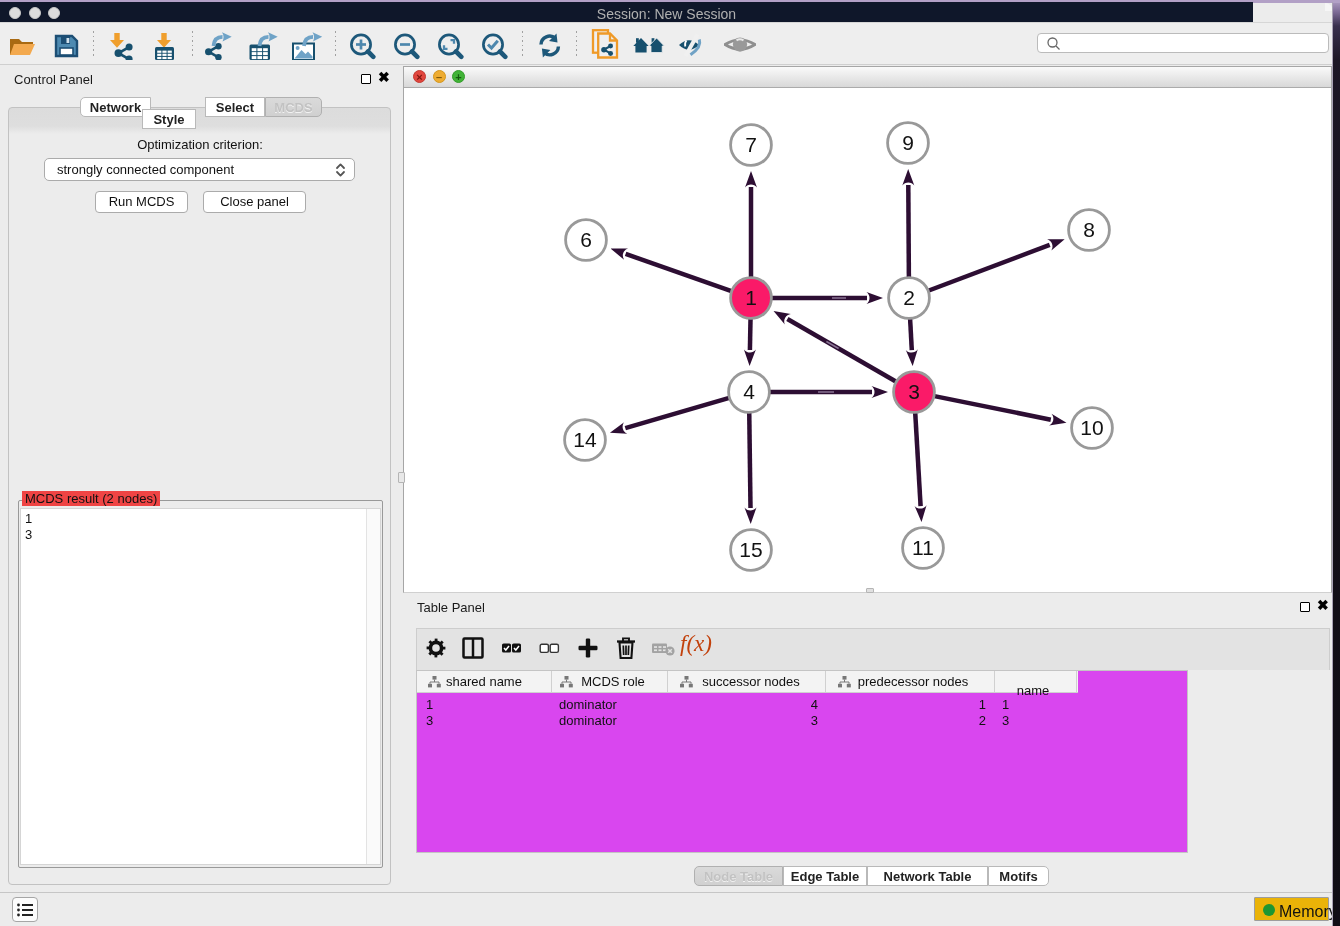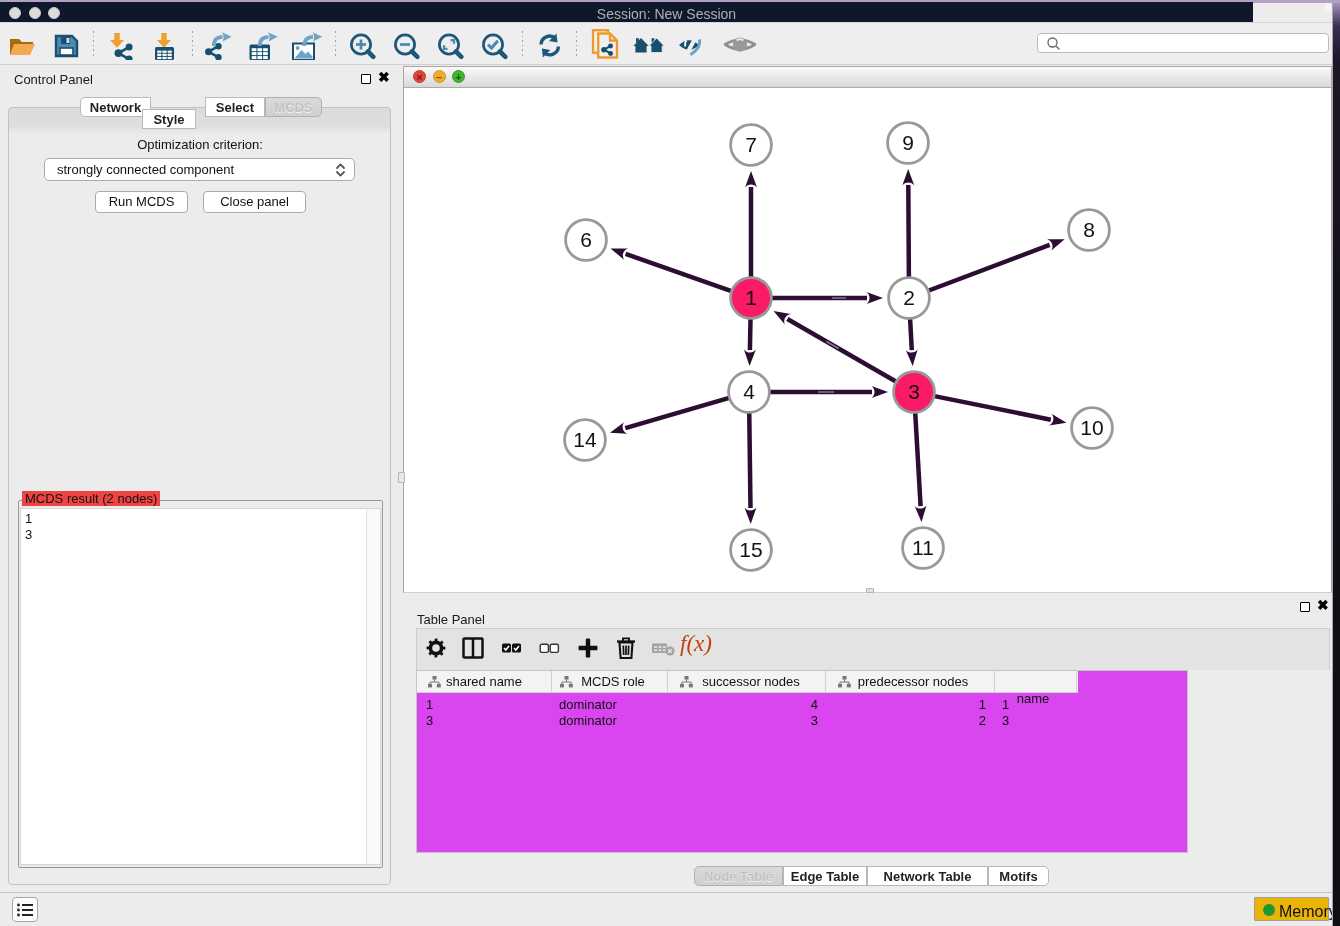--- a/index.html
+++ b/index.html
@@ -45,21 +45,21 @@
 #fs-inner { left:20px; top:508px; width:361px; height:357px; background:#fff; border:1px solid #d5d5d5; font-size:13px; color:#111; line-height:16px; padding:2px 0 0 4px; }
 #fs-scroll { left:366px; top:509px; width:14px; height:355px; background:#fafafa; border-left:1px solid #e3e3e3; }
 
 
 #netwin { left:403px; top:66px; width:929px; height:527px; border:1px solid #a6a6a6; border-bottom:1px solid #d0d0d0; background:#fff; }
 #net-titlebar { left:0px; top:0px; width:927px; height:21px; background:linear-gradient(#fafafa,#d8d8d8); border-bottom:1px solid #ababab; }
 #net-title { left:0px; top:3px; width:927px; text-align:center; font-size:13px; font-weight:bold; color:#111; }
 .mtl { position:absolute; top:3px; width:13px; height:13px; border-radius:50%; font-size:11px; font-weight:bold; text-align:center; line-height:13px; }
 
 
-#tp-title { left:417px; top:600px; font-size:13px; color:#1a1a1a;margin-top:12px; }
+#tp-title { left:417px; top:600px; font-size:13px; color:#1a1a1a; }
 #tp-sq { left:1300px; top:602px; width:10px; height:10px; border:1.5px solid #000; border-radius:1px; background:#fff; }
 #tp-x { left:1317px; top:597px; font-size:14px; font-weight:bold; color:#000; }
 #tp-toolbar { left:416px; top:628px; width:914px; height:42px; background:#e3e3e3; border:1px solid #cdcdcd; border-bottom:none; }
 #tp-table { left:416px; top:670px; width:772px; height:183px; background:#d946ef; border:1px solid #c4c4c4; }
 #tp-header { left:0px; top:0px; width:661px; height:22px; background:#f3f3f3; border-bottom:1px solid #d0d0d0; }
 .th { position:absolute; top:0; height:22px; border-right:1px solid #d0d0d0; font-size:13px; color:#111; text-align:center; line-height:22px; }
 .td { position:absolute; font-size:13px; color:#111; }
 .hicon { position:absolute; top:5px; }
 
 
@@ -401,21 +401,21 @@
 <svg class="hicon" width="13" height="12" viewBox="0 0 13 12" style="left:421px">
 <g fill="#777">
           <rect x="4.5" y="0" width="4" height="3.6"></rect>
           <rect x="0" y="7.8" width="4" height="3.6"></rect>
           <rect x="8.8" y="7.8" width="4" height="3.6"></rect>
         </g>
 <path d="M6.5 3.6 L6.5 6 M2 7.8 L2 6 L11 6 L11 7.8" fill="none" stroke="#777" stroke-width="1"></path>
       </svg>
 <div style="position:absolute;top:0;left:416px;width:160px;text-align:center;font-size:13px;color:#111;line-height:22px;">predecessor nodes</div>
 <div class="th" style="left:578px;width:82px;"></div>
-<div style="position:absolute;top:17px;left:536px;width:160px;text-align:center;font-size:13px;color:#111;line-height:22px;">name</div>
+<div style="position:absolute;top:9px;left:536px;width:160px;text-align:center;font-size:13px;color:#111;line-height:22px;">name</div>
     </div>
 <div class="td" style="left:9px;top:26px;">1</div>
 <div class="td" style="left:142px;top:26px;">dominator</div>
 <div class="td" style="left:341px;top:26px;width:60px;text-align:right;">4</div>
 <div class="td" style="left:509px;top:26px;width:60px;text-align:right;">1</div>
 <div class="td" style="left:585px;top:26px;">1</div>
 <div class="td" style="left:9px;top:42px;">3</div>
 <div class="td" style="left:142px;top:42px;">dominator</div>
 <div class="td" style="left:341px;top:42px;width:60px;text-align:right;">3</div>
 <div class="td" style="left:509px;top:42px;width:60px;text-align:right;">2</div>

